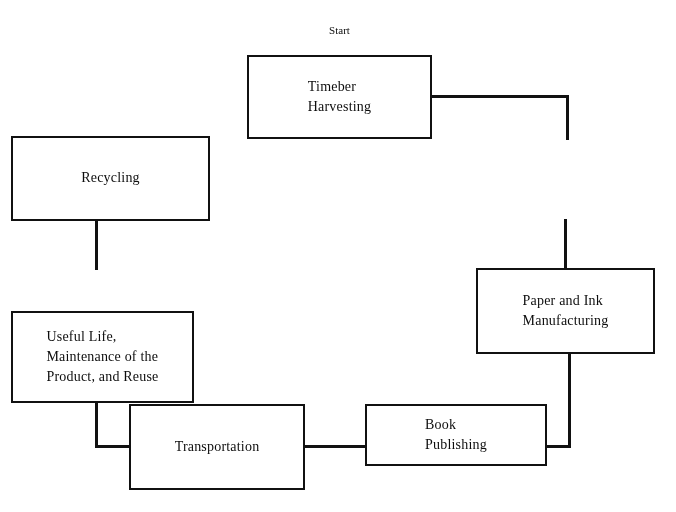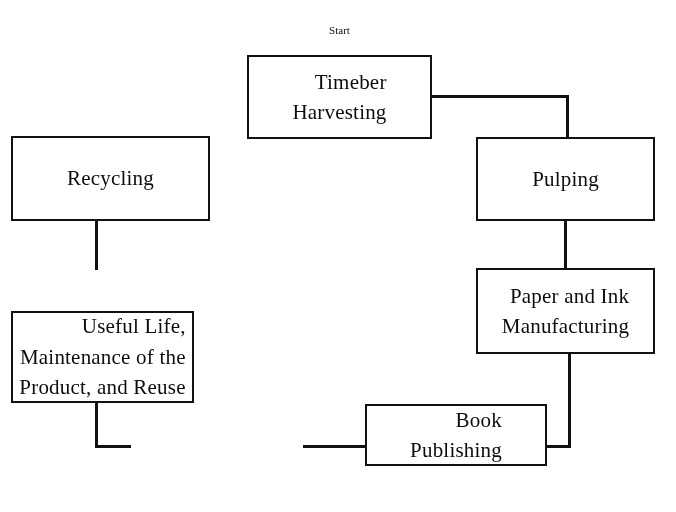--- a/index.html
+++ b/index.html
@@ -23,22 +23,22 @@
     height: 512px;
   }
   .node {
     position: absolute;
     box-sizing: border-box;
     border: 2px solid #111111;
     background: #ffffff;
     display: flex;
     align-items: center;
     justify-content: center;
-    text-align: right;
-    font-size: 21px;
+    text-align: left;
+    font-size: 14px;
     line-height: 1.45;
     letter-spacing: 0.2px;
     z-index: 3;
   }
   .node .node-label {
     display: block;
     white-space: pre-line;
     padding: 0 6px;
   }
   .marker {
@@ -112,34 +112,34 @@
   <div class="edge h" id="edge-transport-left"></div>
   <div class="edge v" id="edge-transport-up"></div>
 
   <div class="edge v" id="edge-useful-recycling"></div>
 
   <div class="node" id="node-timber">
     <span class="node-label">Timeber
 Harvesting</span>
   </div>
 
-  <div class="node" id="node-pulping">
-    <span class="node-label">Pulping</span>
-  </div>
 
   <div class="node" id="node-paperink">
     <span class="node-label">Paper and Ink
 Manufacturing</span>
   </div>
 
   <div class="node" id="node-bookpub">
     <span class="node-label">Book
 Publishing</span>
   </div>
 
+  <div class="node" id="node-transport">
+    <span class="node-label">Transportation</span>
+  </div>
 
   <div class="node" id="node-usefullife">
     <span class="node-label">Useful Life,
 Maintenance of the
 Product, and Reuse</span>
   </div>
 
   <div class="node" id="node-recycling">
     <span class="node-label">Recycling</span>
   </div>

